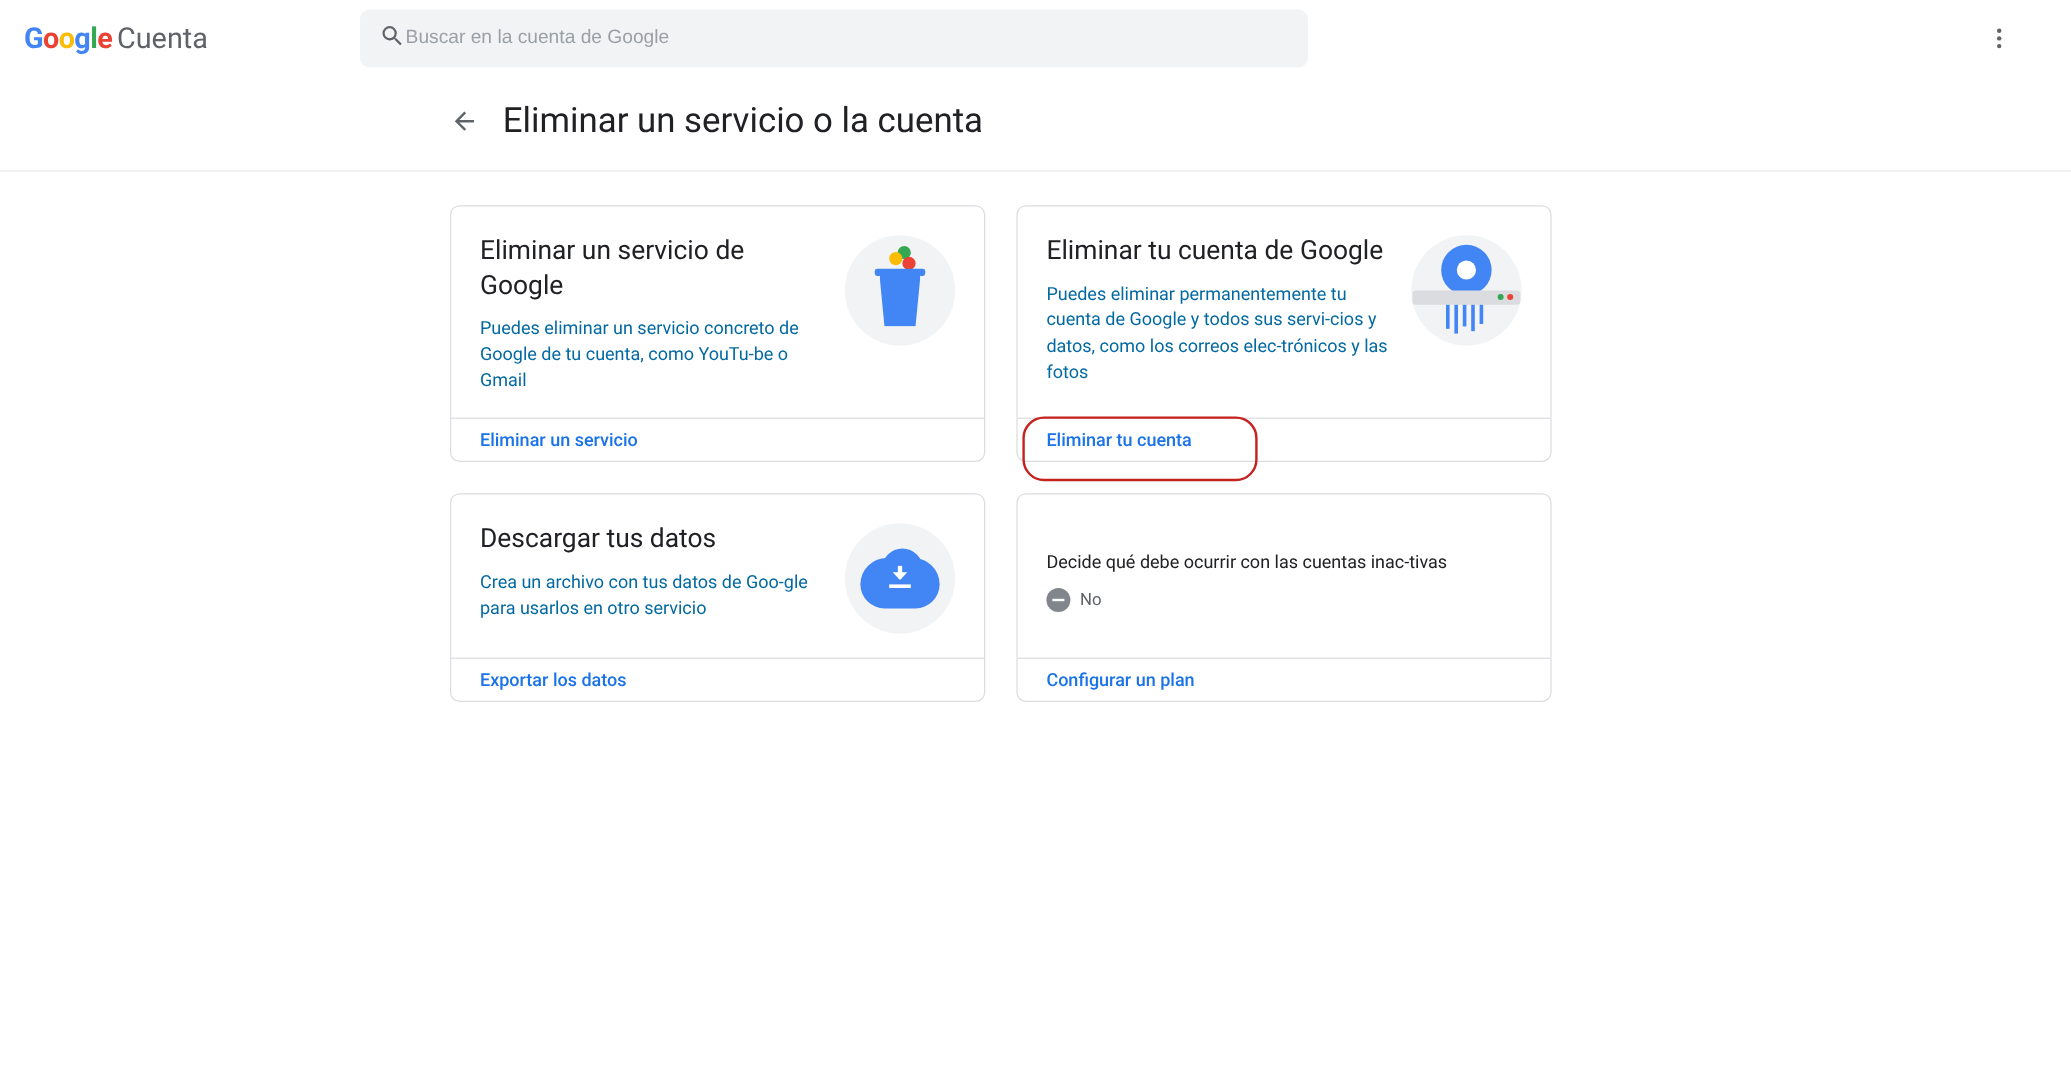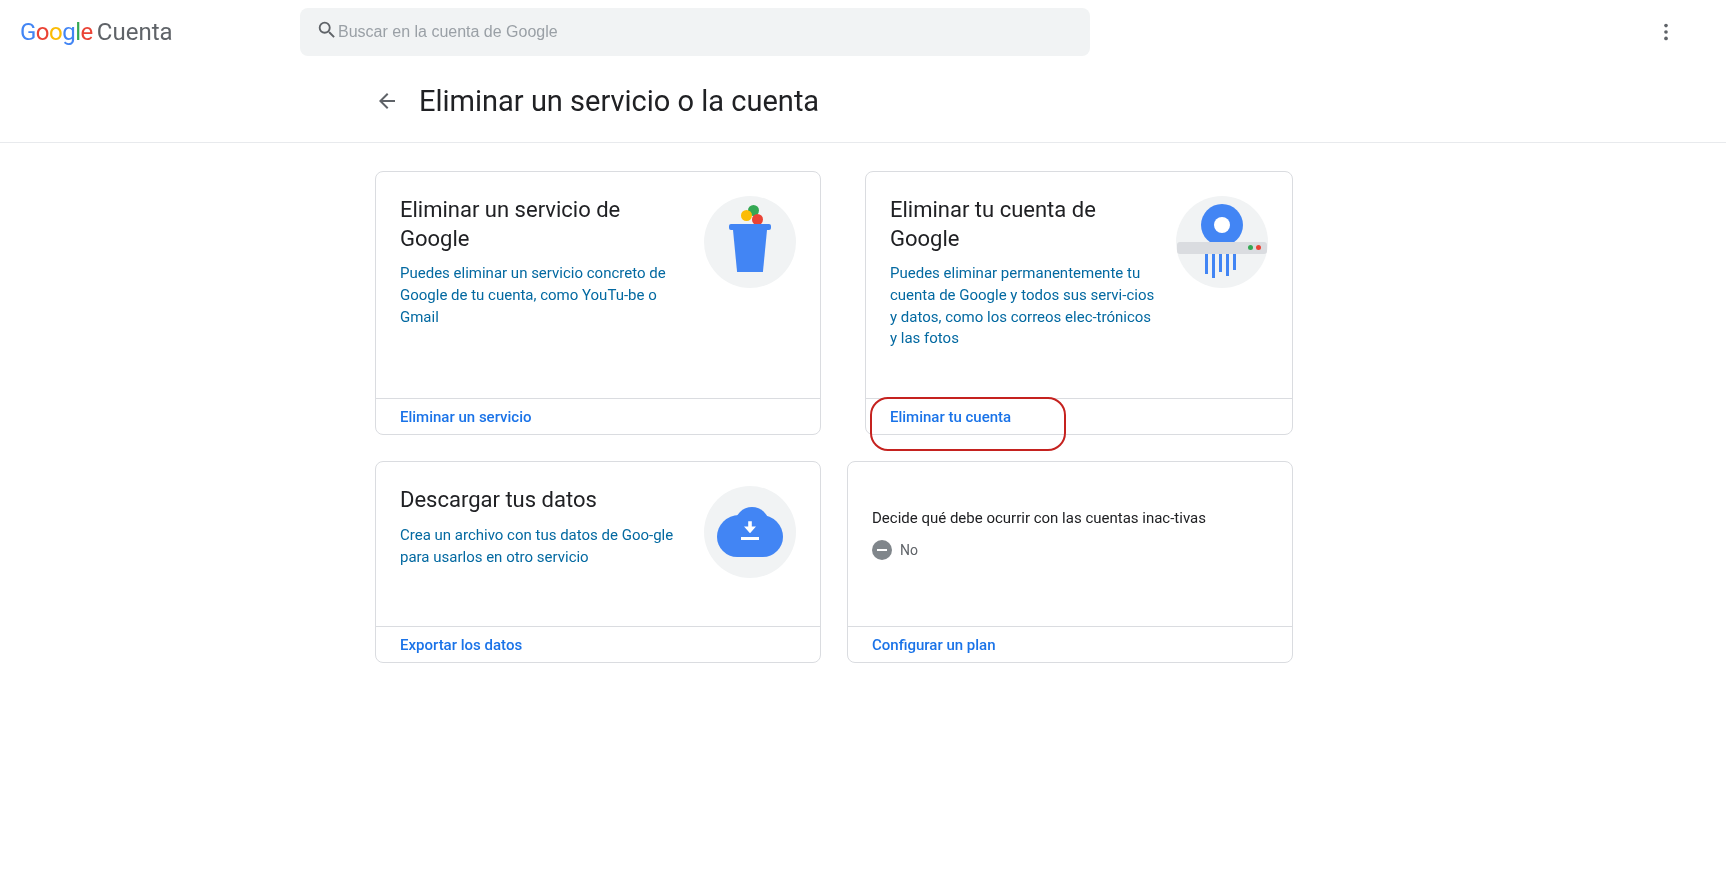--- a/index.html
+++ b/index.html
@@ -15,21 +15,21 @@
       gap: 20px;
     }
     .logo-section {
       display: flex;
       align-items: baseline;
       gap: 4px;
       min-width: 260px;
     }
     .google-logo {
       font-size: 24px;
-      font-weight: 400;
+      font-weight: 700;
       letter-spacing: -0.5px;
     }
     .g-blue { color: #4285f4; }
     .g-red { color: #ea4335; }
     .g-yellow { color: #fbbc05; }
     .g-green { color: #34a853; }
     .account-label {
       font-size: 24px;
       color: #5f6368;
       font-weight: 400;
@@ -98,21 +98,20 @@
       gap: 26px;
       row-gap: 26px;
     }
     .card {
       border: 1px solid #dadce0;
       border-radius: 8px;
       display: flex;
       flex-direction: column;
       overflow: visible;
       background: #fff;
-      gap: 28px;
     }
     .card-body {
       padding: 24px 24px 20px 24px;
       display: flex;
       gap: 16px;
       flex: 1;
     }
     .card-text { flex: 1; }
     .card-title {
       font-size: 22px;
@@ -225,21 +224,21 @@
       clip-path: polygon(35% 0, 65% 0, 65% 45%, 100% 45%, 50% 100%, 0 45%, 35% 45%);
     }
     .cloud-line { position:absolute; top:30px; left:24px; width:18px; height:3px; background:#fff;}
     
     .plug-icon { position: relative; width: 50px; height: 76px; }
     .plug-cord { position:absolute; top:0; left:23px; width:4px; height:20px; background:#202124;}
     .plug-body { position:absolute; top:18px; left:6px; width:38px; height:32px; background:#5f6368; border-radius:6px 6px 8px 8px;}
     .plug-top { position:absolute; top:14px; left:9px; width:32px; height:10px; background:#80868b; border-radius:6px 6px 0 0;}
     .plug-pin1 { position:absolute; top:50px; left:14px; width:5px; height:16px; background:#fbbc05; border-radius:0 0 2px 2px;}
     .plug-pin2 { position:absolute; top:50px; left:31px; width:5px; height:16px; background:#fbbc05; border-radius:0 0 2px 2px;}
-    .card-2 { position: relative; margin-left: 18px; }
+    .card-2 { position: relative; }
   </style>
 </head>
 <body>
 
 <div class="header">
   <div class="logo-section">
     <span class="google-logo">
       <span class="g-blue">G</span><span class="g-red">o</span><span class="g-yellow">o</span><span class="g-blue">g</span><span class="g-green">l</span><span class="g-red">e</span>
     </span>
     <span class="account-label">Cuenta</span>

